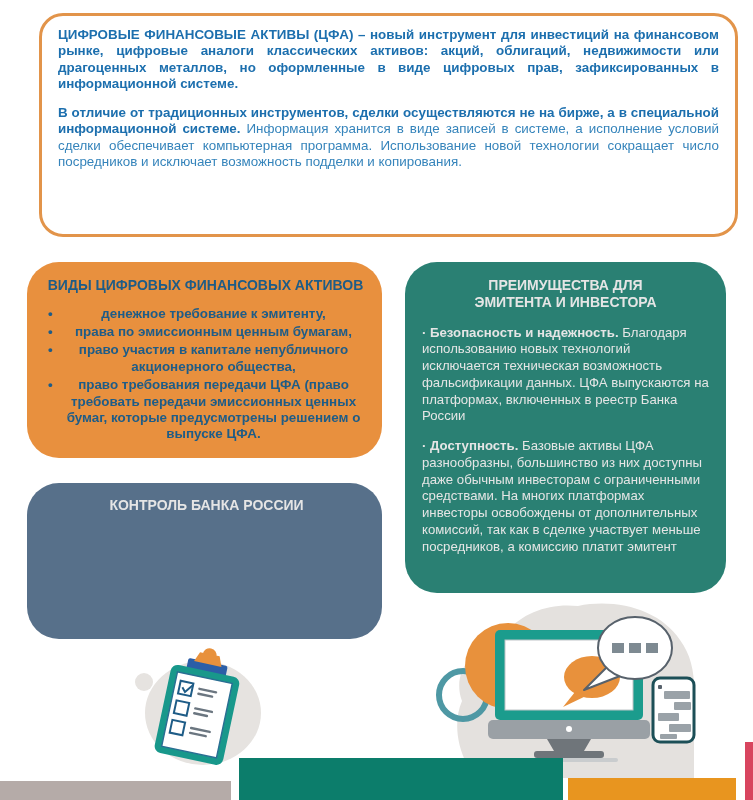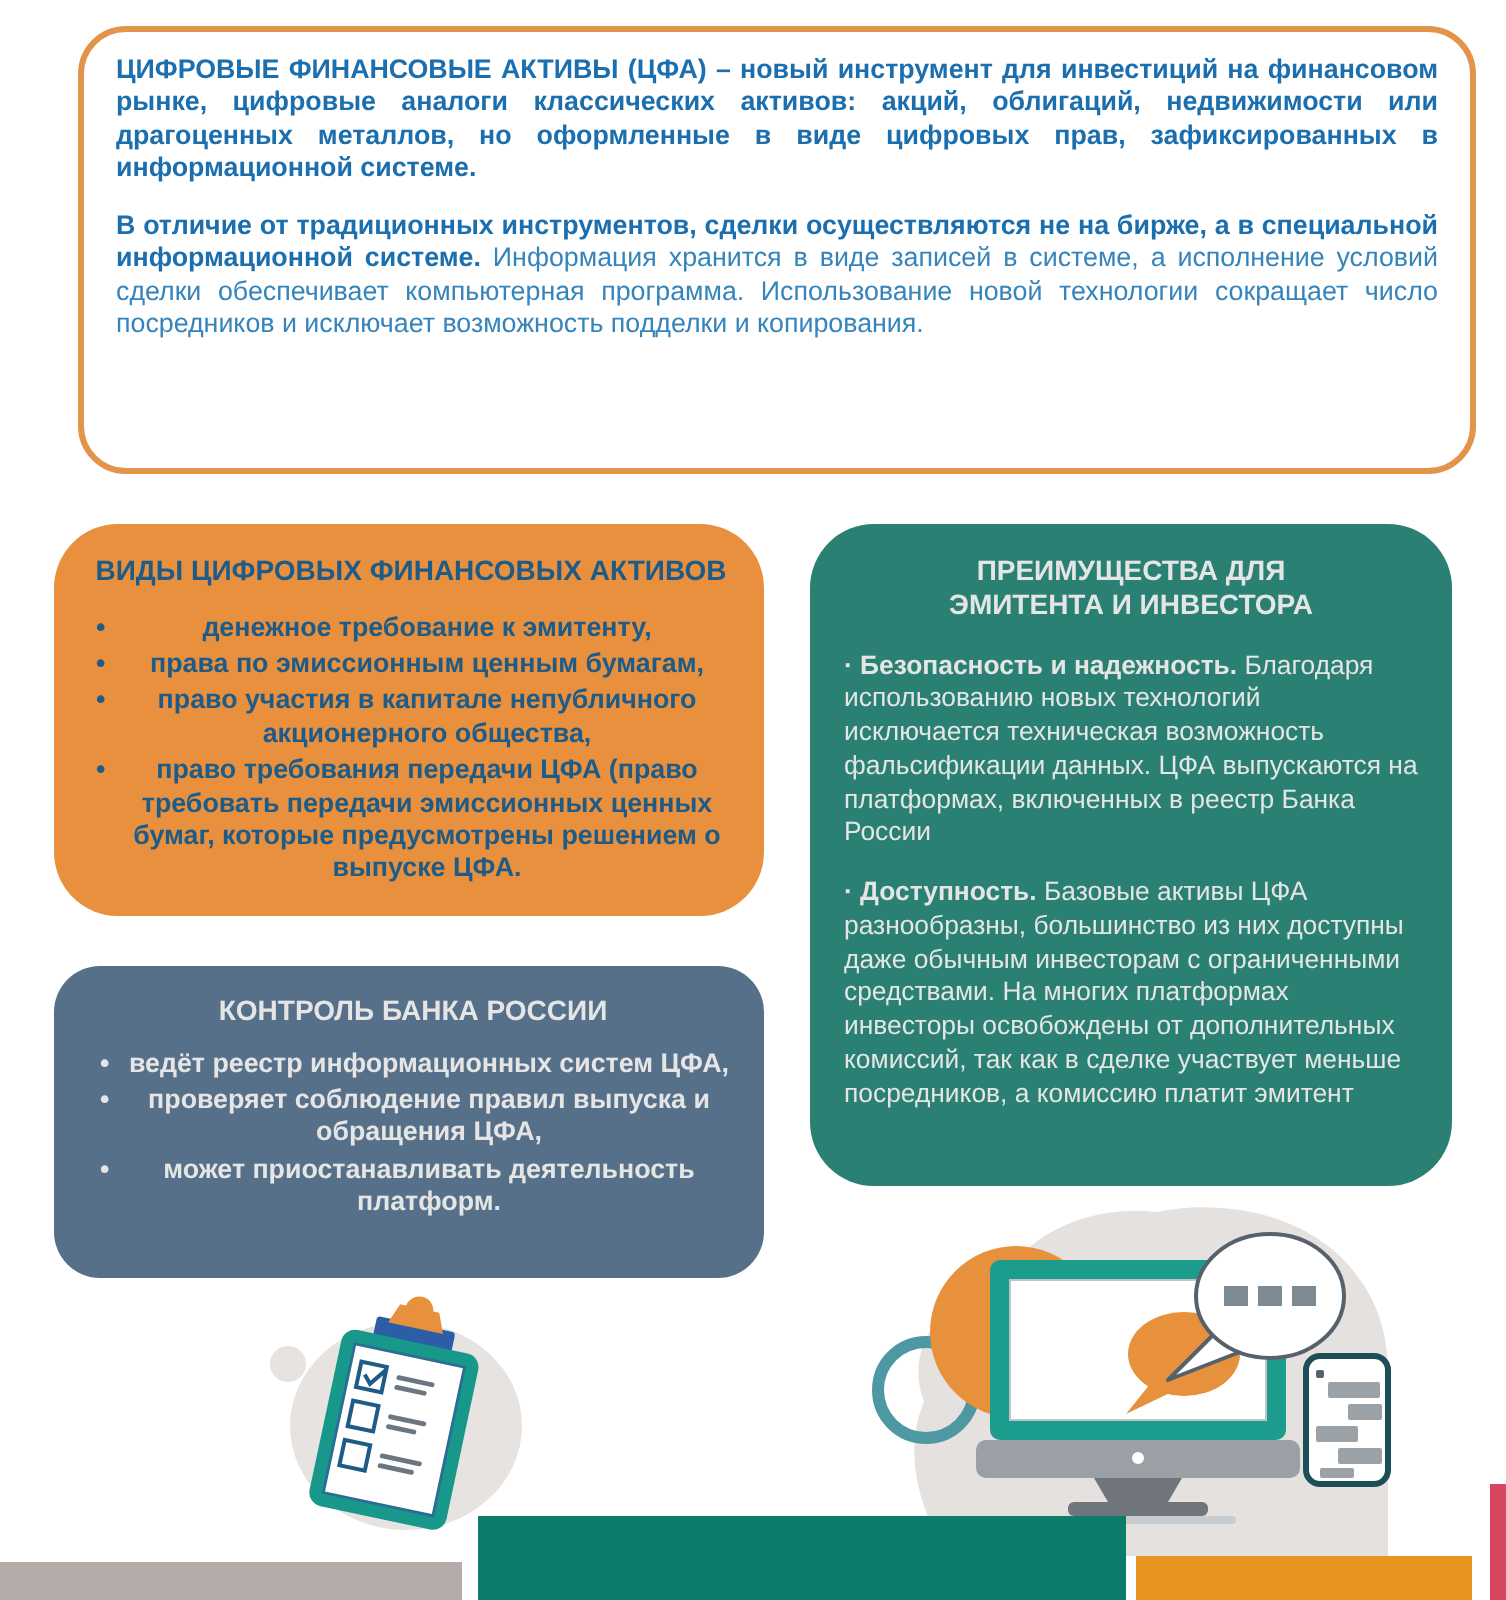--- a/index.html
+++ b/index.html
@@ -46,21 +46,20 @@
     padding:15px 17px 10px 17px;
     font-size:13.2px; line-height:1.27;
   }
   .advantages-box .card-title{margin-bottom:14px;}
   .advantages-box .para{margin:0 0 13px 0;}
 
   .control-box{
     left:27px; top:483px; width:355px; height:156px;
     background:var(--slate-box);
     padding:14px 16px 8px 20px;
-    border-radius:23px;
   }
   .control-box .card-title{margin-bottom:10px;}
 
   
   .illus{position:absolute;}
   .illus-clipboard{left:123px; top:645px; width:150px; height:128px;}
   .illus-devices{left:432px; top:596px; width:321px; height:182px;}
 
   
   .bar{position:absolute;}
@@ -93,25 +92,20 @@
     <div class="card-title">
         <div>ПРЕИМУЩЕСТВА ДЛЯ</div>
         <div>ЭМИТЕНТА И ИНВЕСТОРА</div>
       </div>
     <p class="para"><span class="b">· Безопасность и надежность.</span><span> Благодаря использованию новых технологий исключается техническая возможность фальсификации данных. ЦФА выпускаются на платформах, включенных в реестр Банка России</span></p>
     <p class="para"><span class="b">· Доступность.</span><span> Базовые активы ЦФА разнообразны, большинство из них доступны даже обычным инвесторам с ограниченными средствами. На многих платформах инвесторы освобождены от дополнительных комиссий, так как в сделке участвует меньше посредников, а комиссию платит эмитент</span></p>
   </div>
 
   <div class="card control-box">
     <div class="card-title">КОНТРОЛЬ БАНКА РОССИИ</div>
-    <ul class="bullet-list">
-        <li>ведёт реестр информационных систем ЦФА,</li>
-        <li>проверяет соблюдение правил выпуска и обращения ЦФА,</li>
-        <li>может приостанавливать деятельность платформ.</li>
-      </ul>
   </div>
 
   <svg class="illus illus-clipboard" viewBox="0 0 150 128" aria-hidden="true">
     <ellipse cx="80" cy="68" rx="58" ry="52" fill="#E6E3E0"></ellipse>
     <circle cx="21" cy="37" r="9" fill="#E6E3E0"></circle>
     <g transform="rotate(12 75 65)">
       <rect x="55" y="16" width="40" height="16" rx="2" fill="#2B5EA7"></rect>
       <circle cx="75" cy="9" r="7" fill="#E8913C"></circle>
       <path d="M61 18 L65 8 L85 8 L89 18 Z" fill="#E8913C"></path>
       <rect x="40" y="25" width="70" height="90" rx="7" fill="#18988B"></rect>

